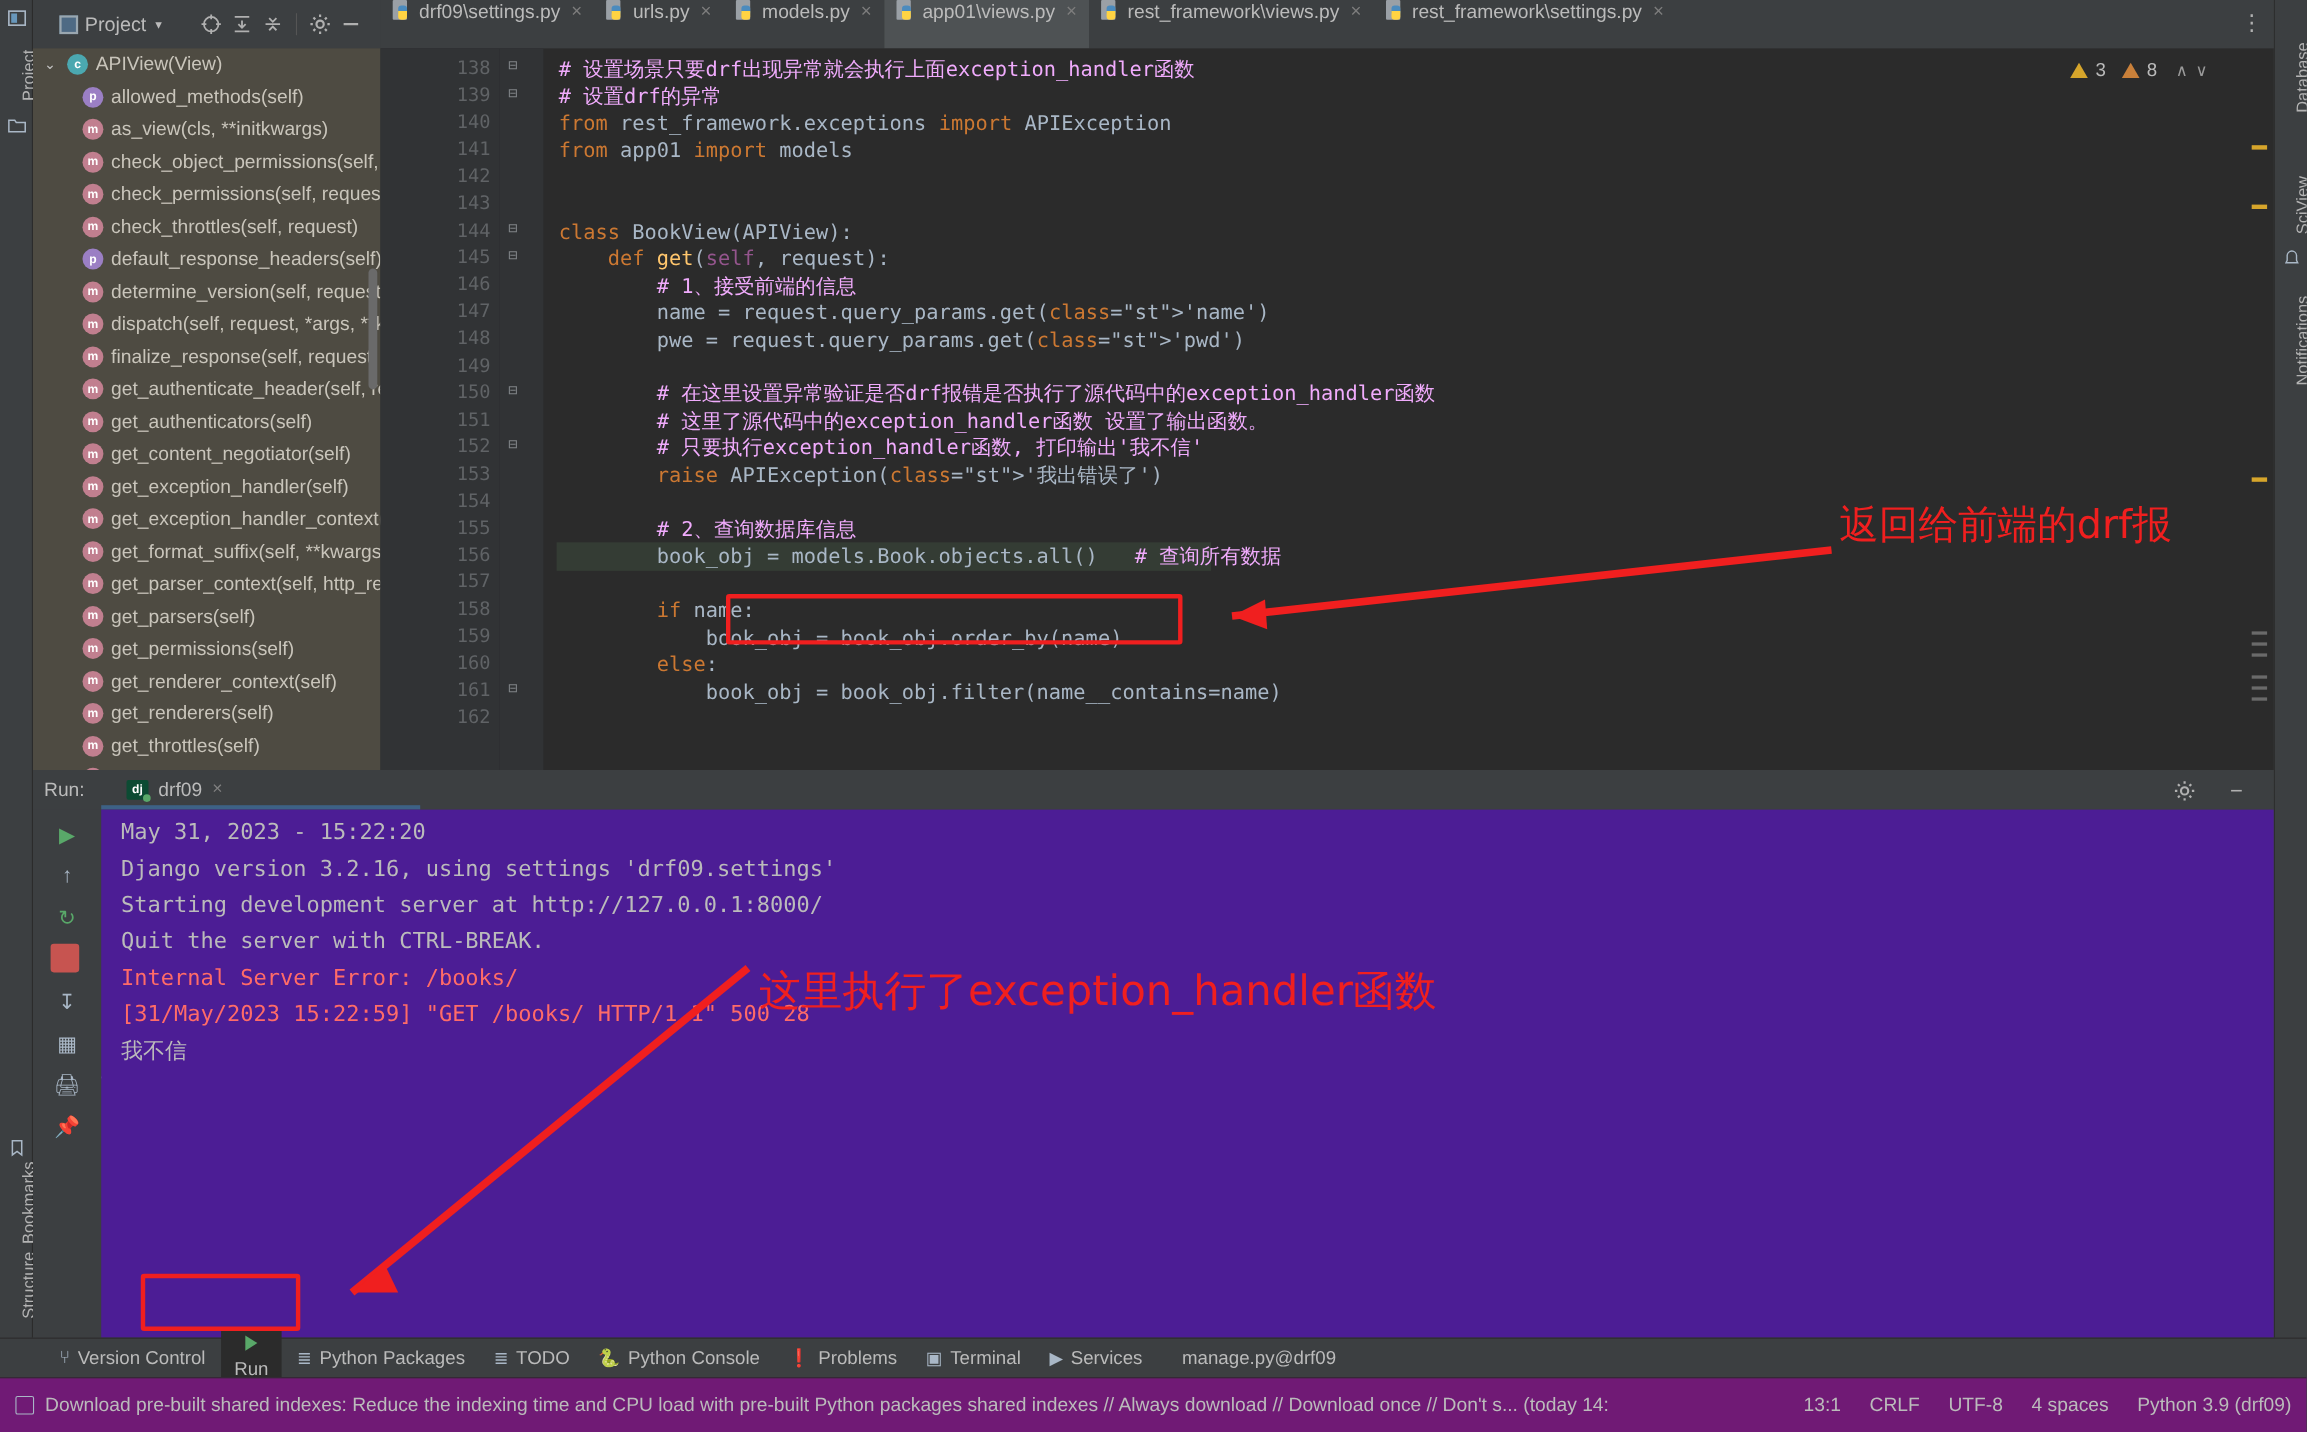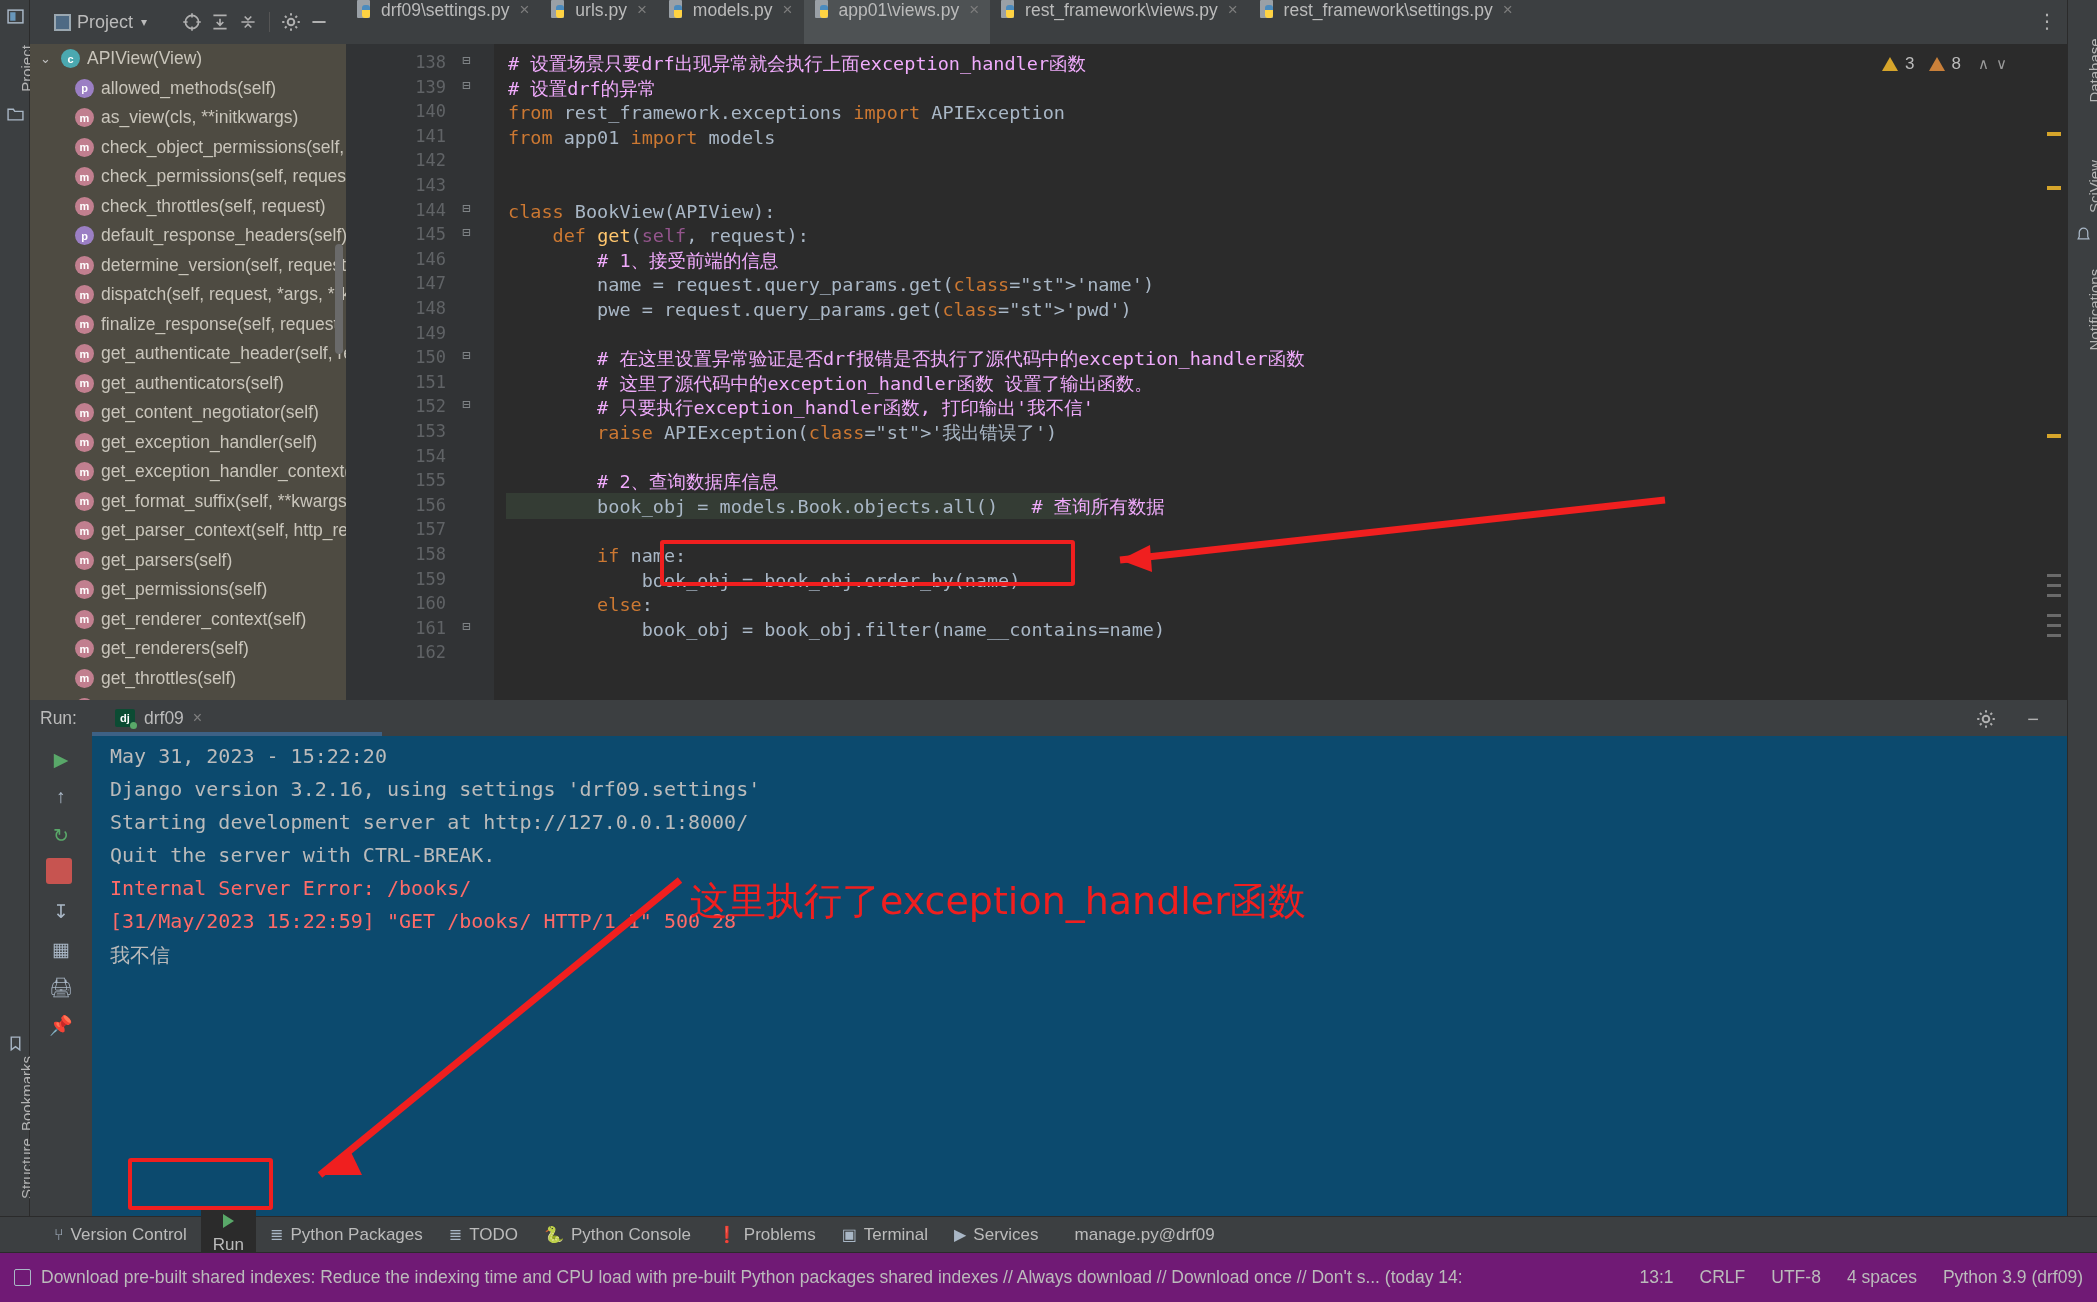--- a/index.html
+++ b/index.html
@@ -196,21 +196,21 @@
     position:absolute; left:0; top:36px; width:62px; height:516px;
     background:#3c3f41;
   }
   .rt-btn {
     position:absolute; left:16px; width:30px; height:30px;
     display:flex;align-items:center;justify-content:center;
     color:#a9b7c6; font-size:19px;
   }
   .console {
     position:absolute; left:62px; top:36px; right:0; height:516px;
-    background:#0c4a6e; overflow:hidden;
+    background:#4c1d95; overflow:hidden;
   }
   .cl {
     position:absolute; left:18px; white-space:pre;
     font-family:"DejaVu Sans Mono", monospace; font-size:20px;
     color:#bbbbbb;
   }
   .cl.err { color:#ff6b68; }
   .activeLine {
     position:absolute; left:62px; width:290px; height:4px; background:#3d6185;
   }
@@ -676,16 +676,16 @@
   <svg class="annot">
     <line x1="1665" y1="500" x2="1120" y2="560" stroke="#f01f1f" stroke-width="7"></line>
     <polygon points="1120,560 1150,545 1152,572" fill="#f01f1f"></polygon>
     <line x1="680" y1="880" x2="320" y2="1175" stroke="#f01f1f" stroke-width="7"></line>
     <polygon points="320,1175 350,1150 362,1175" fill="#f01f1f"></polygon>
   </svg>
 
   <div class="redbox" style="left:660px; top:540px; width:415px; height:46px;"></div>
   <div class="redbox" style="left:128px; top:1158px; width:145px; height:52px;"></div>
 
-  <div class="redtext" style="left:1672px; top:455px;"></div>
+  <div class="redtext" style="left:1672px; top:455px;"><div>返回给前端的drf报</div></div>
   <div class="redtext2" style="left:690px; top:878px;"><span>这里执行了exception_handler函数</span></div>
 
 </div>
 
 </body></html>

